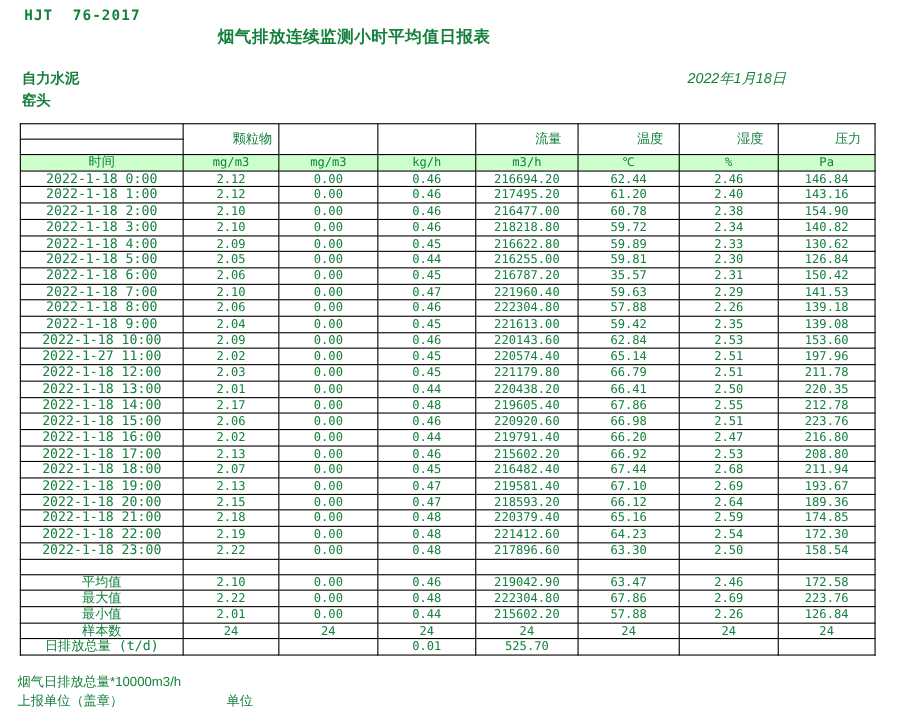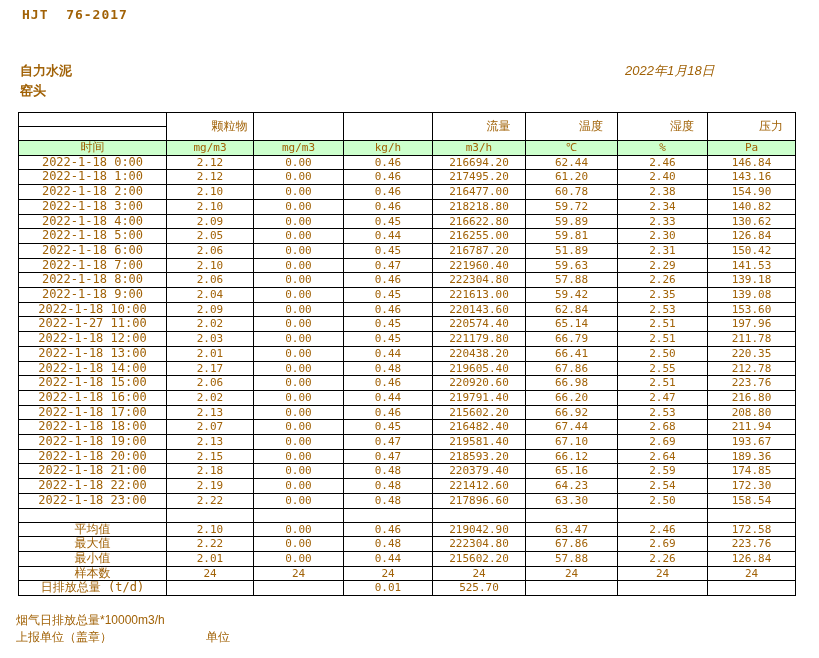--- a/index.html
+++ b/index.html
@@ -1,21 +1,21 @@
 <!DOCTYPE html>
 <html><head>
 <meta charset="utf-8">
 <style>
   html,body { margin:0; padding:0; background:#ffffff; }
   .page {
     position:relative;
     width:819px; height:658px;
     background:#ffffff;
     font-family:"Liberation Sans", sans-serif;
-    color:#a16207;
+    color:#15803d;
     overflow:hidden;
   }
   .std-no {
     position:absolute; left:22px; top:7px;
     font-family:"DejaVu Sans Mono", monospace;
     font-weight:bold; font-size:13px; letter-spacing:1px;
     white-space:pre;
   }
   .title {
     position:absolute; left:198px; top:24px;
@@ -47,20 +47,21 @@
   .foot1 { position:absolute; left:16px; top:612px; font-size:12px; }
   .foot2 { position:absolute; left:16px; top:629px; font-size:12px; }
   .foot3 { position:absolute; left:206px; top:629px; font-size:12px;text-align:right; }
 </style>
 </head>
 <body>
 
 <div class="page">
 
   <div class="std-no">HJT  76-2017</div>
+  <div class="title">烟气排放连续监测小时平均值日报表</div>
   <div class="company">自力水泥</div>
   <div class="station">窑头</div>
   <div class="date">2022年1月18日</div>
 
   <table class="report">
     <colgroup>
       <col style="width:148px">
         <col style="width:87px">
         <col style="width:90px">
         <col style="width:89px">
@@ -154,21 +155,21 @@
           <td>59.81</td>
           <td>2.30</td>
           <td>126.84</td>
         </tr>
         <tr>
           <td class="timecol">2022-1-18 6:00</td>
           <td>2.06</td>
           <td>0.00</td>
           <td>0.45</td>
           <td>216787.20</td>
-          <td>51.89</td>
+          <td>35.57</td>
           <td>2.31</td>
           <td>150.42</td>
         </tr>
         <tr>
           <td class="timecol">2022-1-18 7:00</td>
           <td>2.10</td>
           <td>0.00</td>
           <td>0.47</td>
           <td>221960.40</td>
           <td>59.63</td>

